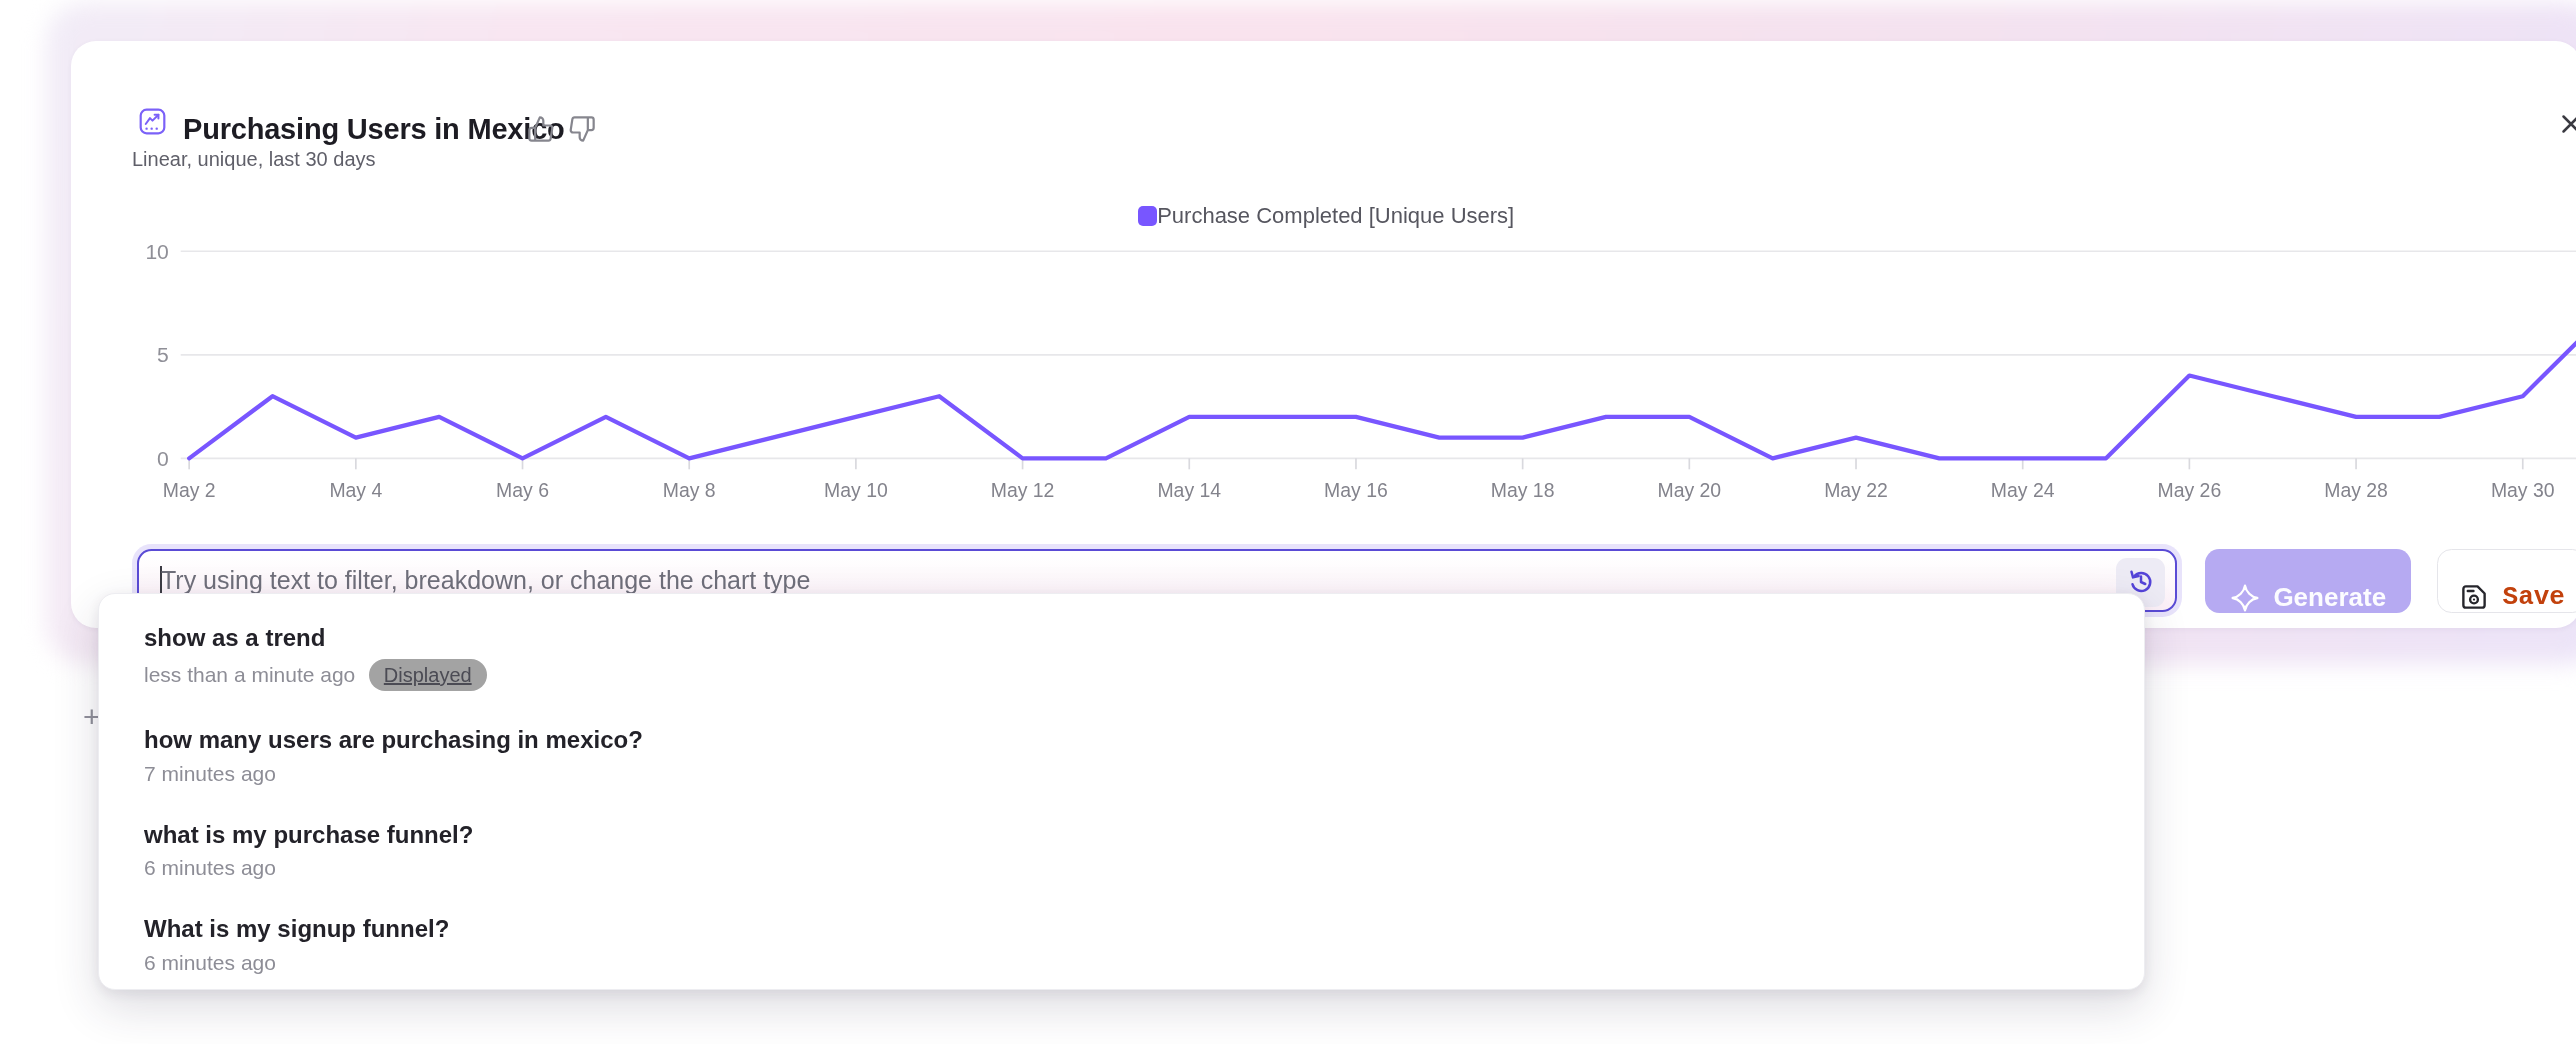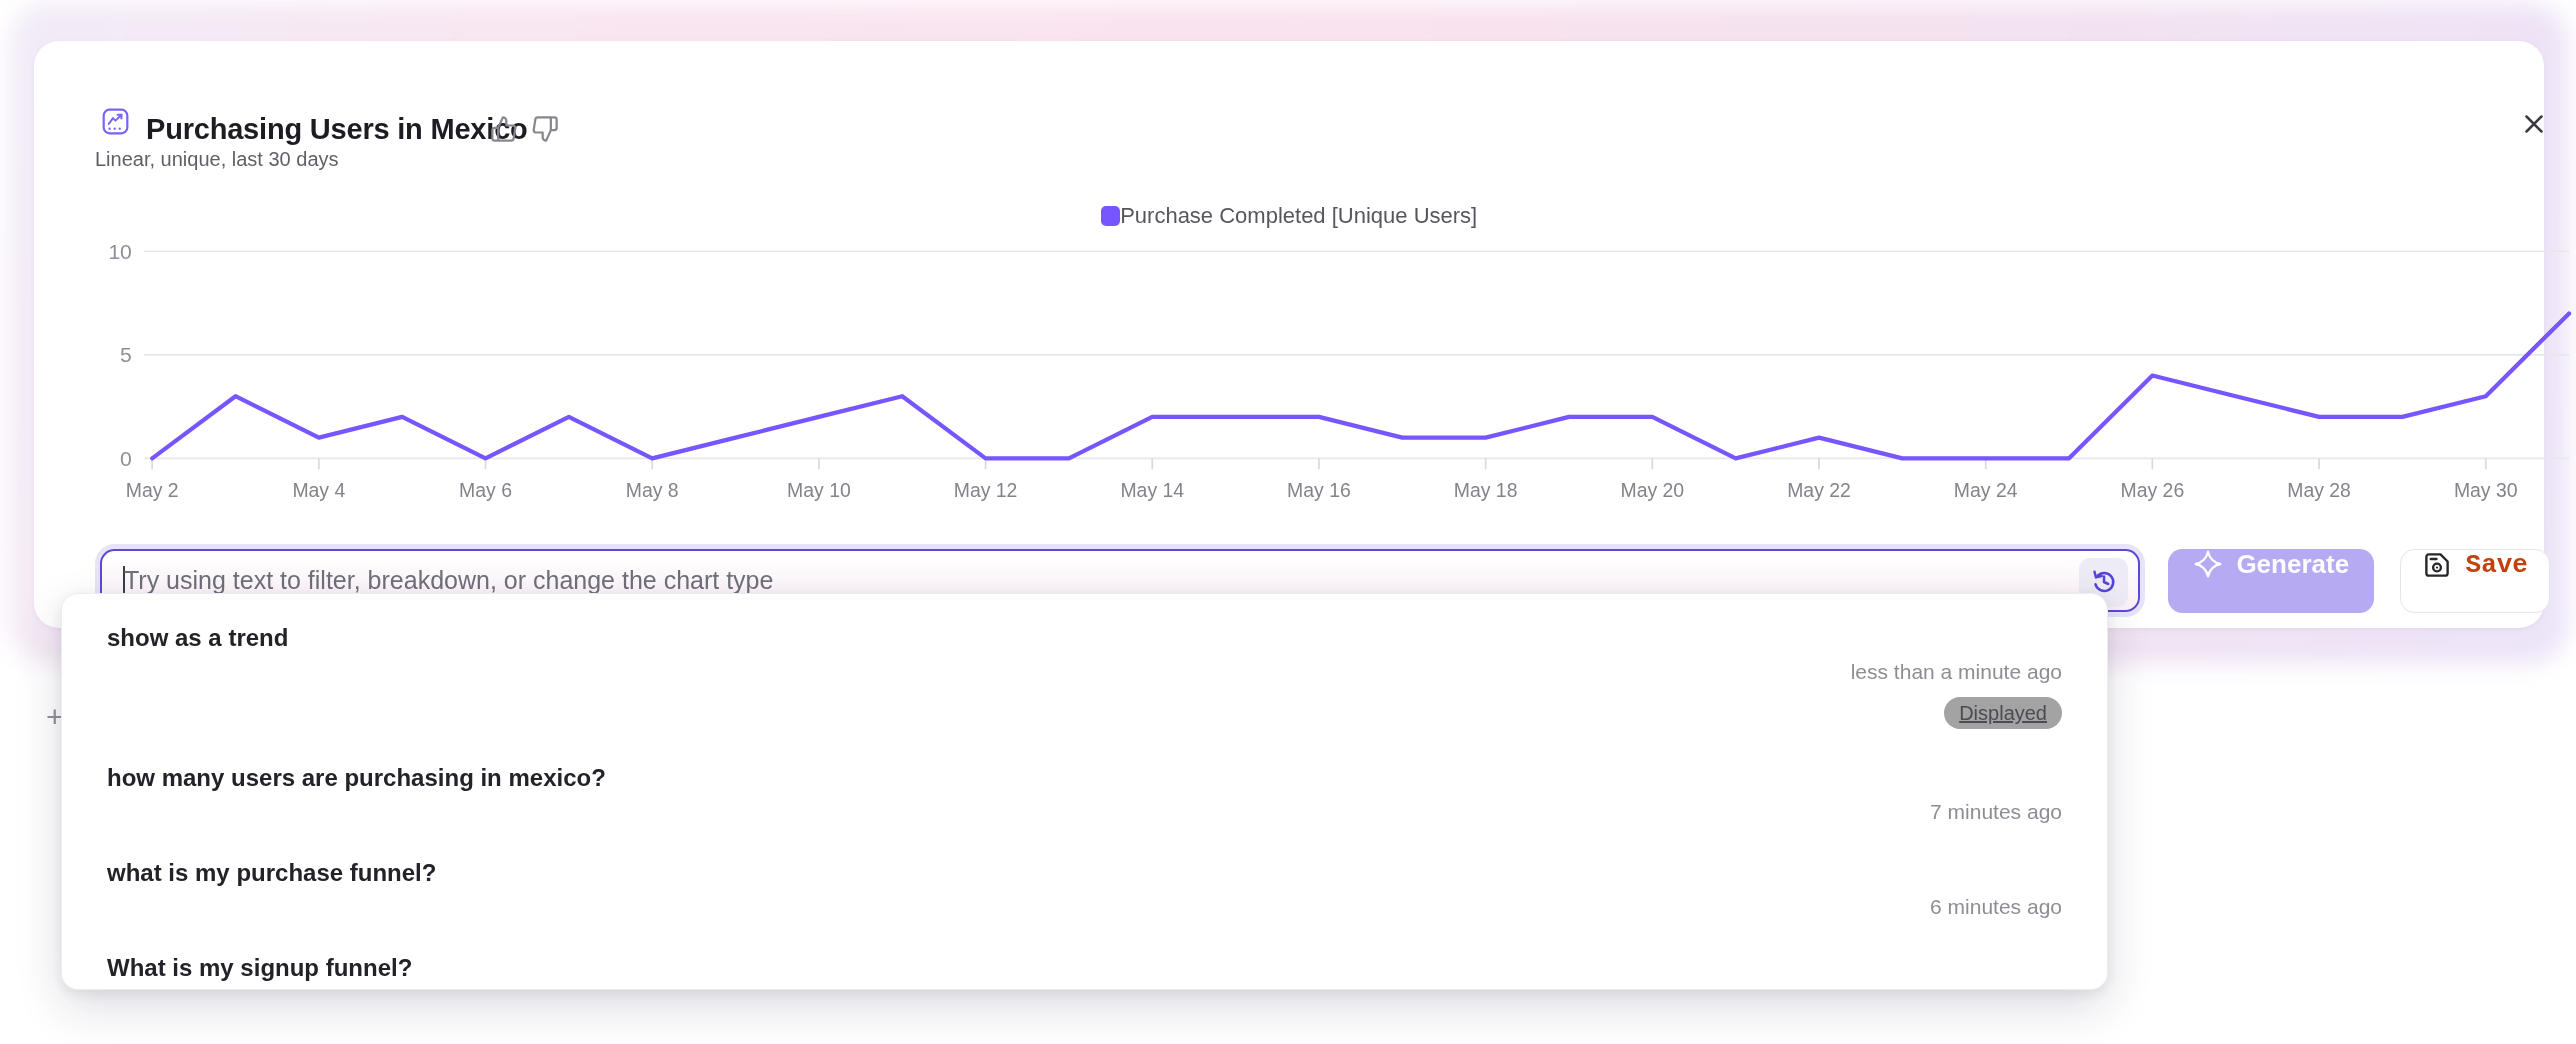--- a/index.html
+++ b/index.html
@@ -1,17 +1,17 @@
 <!DOCTYPE html>
 <html style="font-size:13.5px"><head>
 <meta charset="utf-8">
 <style>
   * { margin:0; padding:0; box-sizing:border-box; }
   html,body { width:2576px; height:1045px; background:#ffffff; font-family:"Liberation Sans", sans-serif; overflow:hidden; }
-  .stage { position:absolute; inset:0; width:2456px; height:1045px; }
+  .stage { position:absolute; inset:0; width:2456px; height:1045px;margin-left:37px; }
 
   .halo { position:absolute; left:8.5px; top:3.4px; width:2559px; height:661px; border-radius:39px;
           background:linear-gradient(105deg,#f1ecf7 0%, #f8e6f1 18%, #f9e3ee 45%, #f4e2ef 70%, #ece4f8 100%);
           filter:blur(11px); }
 
   .card { position:absolute; left:34px; top:41px; width:2510px; height:587px; background:#ffffff;
           border-radius:25px; box-shadow:0 1.7px 5px rgba(60,40,90,.05); }
 
   .chart-type-icon { position:absolute; left:68px; top:67px; width:27px; height:27px; }
   .title { position:absolute; left:112px; top:71px; font-size:29px; line-height:34px; font-weight:700; color:#1d1c23; letter-spacing:-0.2px; }
@@ -31,33 +31,33 @@
                border:2.5px solid #5a4bd5; border-radius:14.4px;
                background:linear-gradient(180deg,#ffffff 8%, #fcf1f8 90%);
                box-shadow:0 0 0 5px rgba(148,129,238,.22); }
   .ask-input input { position:absolute; left:22px; top:0; width:1944px; height:100%; border:none; outline:none;
                background:transparent; font-family:"Liberation Sans", sans-serif; font-size:25px; color:#33333a; }
   .ask-input input::placeholder { color:#6f6f7a; opacity:1; }
   .caret { position:absolute; left:21px; top:15px; width:1.7px; height:32px; background:#3c3c44; }
   .history-btn { position:absolute; right:10px; top:6.8px; width:49px; height:49px; border-radius:11px;
                background:#edebf5; display:flex; align-items:center; justify-content:center; cursor:pointer; }
 
-  .btn { position:absolute; top:508px; height:64px; border-radius:14.4px; display:flex; align-items:flex-start; justify-content:center;
+  .btn { position:absolute; top:508px; height:64px; border-radius:14.4px; display:flex; align-items:flex-end; justify-content:center;
          gap:13.5px; font-size:26px; font-weight:600; cursor:pointer; }
   .btn-generate { left:2134px; width:206px; background:#b6aaf2; color:rgba(255,255,255,.96); }
   .btn-save { left:2366px; width:150px; background:#ffffff; color:#c2410c; border:1.7px solid #e5e5ea;font-family:Liberation Mono, monospace; }
 
   .plus-mark { position:absolute; left:46px; top:700px; font-size:30px; color:#90909a; z-index:1; cursor:pointer; }
 
   .dropdown { position:absolute; left:61px; top:593px; width:2047px; height:397px; background:#ffffff; z-index:5;
               border:0.8px solid #ededf1; border-radius:17px; padding-top:12px;
               box-shadow:0 17px 46px rgba(45,40,70,.16), 0 3.4px 12px rgba(45,40,70,.08); overflow:hidden; }
   .dd-item { padding:17px 45px; cursor:pointer; }
   .dd-title { font-size:24px; line-height:29px; font-weight:700; color:#232229; }
-  .dd-meta { margin-top:6.8px; display:flex; align-items:flex-end; gap:13.5px;flex-direction:column; }
+  .dd-meta { margin-top:6.8px; display:flex; align-items:center; gap:13.5px; }
   .dd-time { font-size:21px; line-height:25px; color:#8d8d96; }
   .dd-badge { font-size:20px; line-height:20px; color:#4b4b54; background:#a3a3a3; border-radius:844px; padding:6px 15px; font-weight:500;text-decoration:underline; }
 
   svg { display:block; }
 </style>
 </head>
 <body>
 
 <div class="stage">
   <div class="halo"></div>

